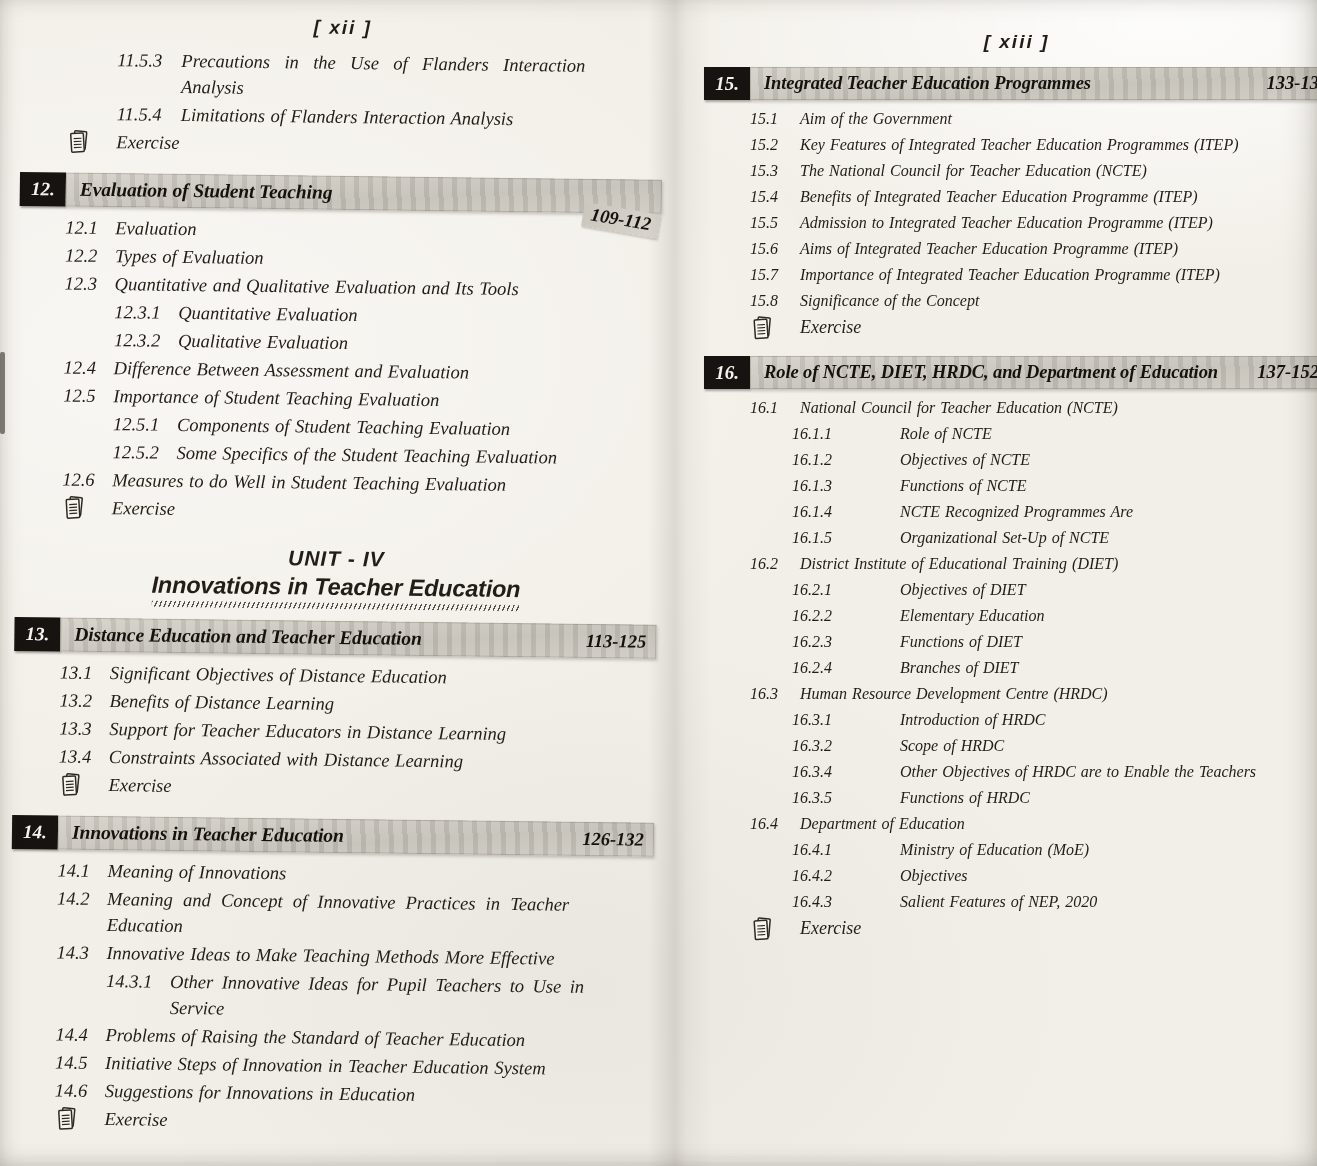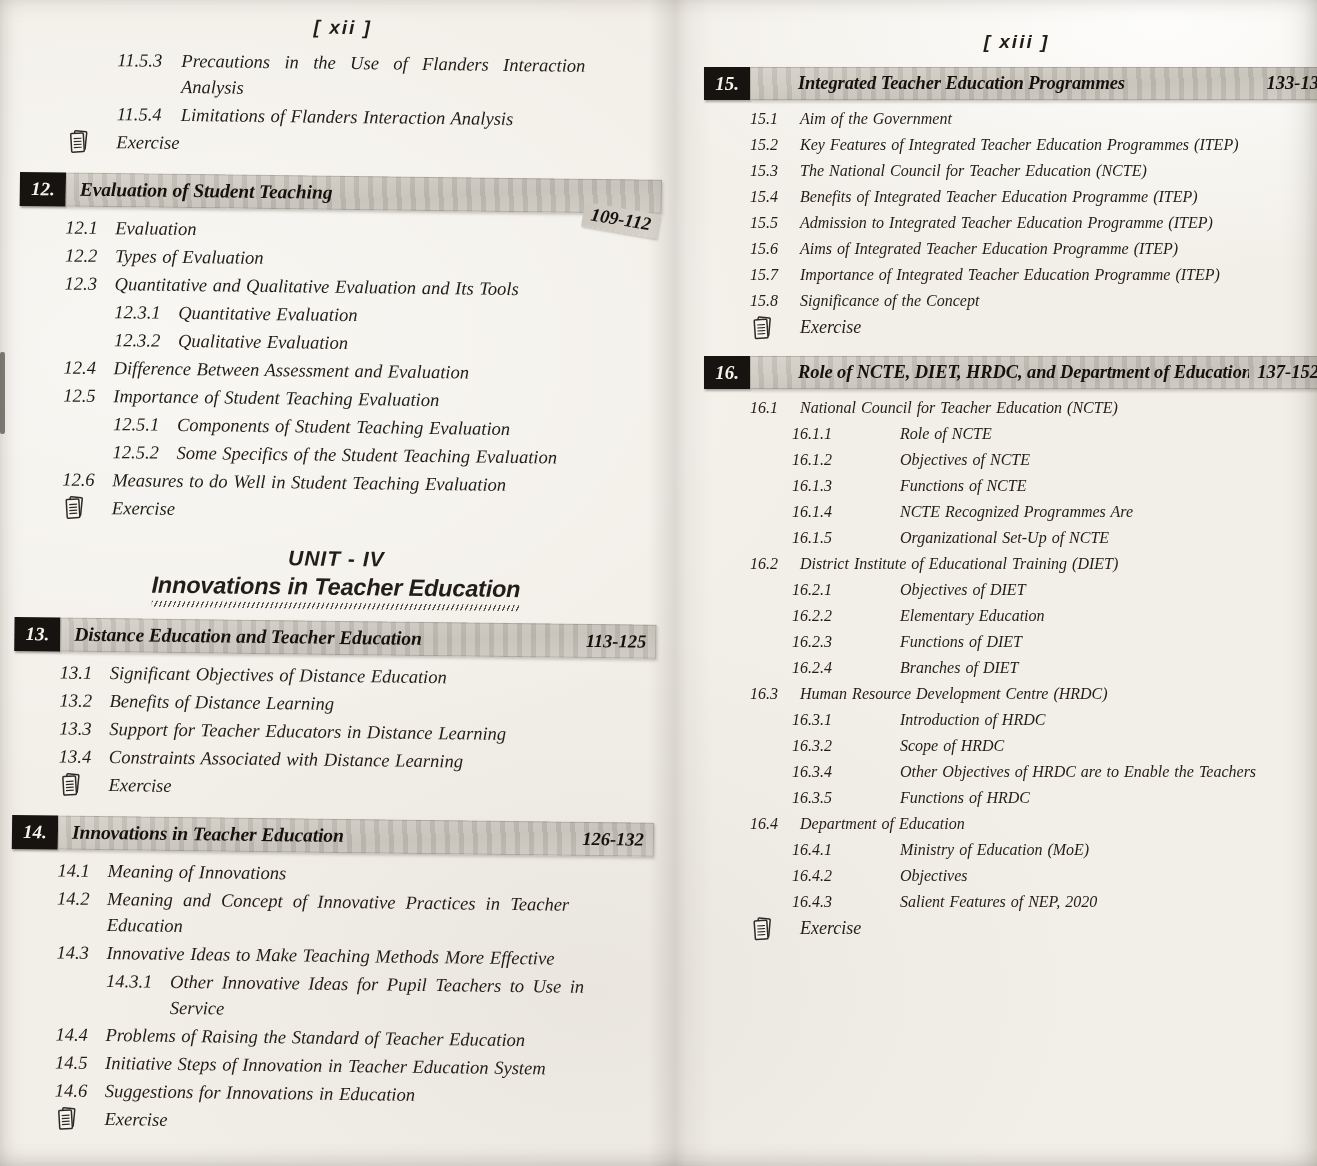--- a/index.html
+++ b/index.html
@@ -61,21 +61,21 @@
   }
   .chbar{
     flex:1; display:flex; align-items:center; justify-content:space-between;
     padding:0 10px 0 14px; min-width:0;
     background-image:
       repeating-linear-gradient(88deg, rgba(255,255,255,.12) 0 9px, rgba(90,85,75,.09) 9px 14px),
       linear-gradient(176deg,#d3cfc6, #c1bdb4 60%, #ccc8bf);
     box-shadow: inset 0 0 0 1px rgba(100,95,85,.28), 1px 2px 3px rgba(80,75,65,.28);
   }
   .chbar .title{font-weight:700; font-size:19.5px; white-space:nowrap; letter-spacing:-.1px; color:#15110c; overflow:hidden;}
-  .page-right .chbar .title{font-size:18.5px;padding-left:34px;}
+  .page-right .chbar .title{font-size:18.5px;}
   .chbar .range{font-weight:700; font-size:18.5px; white-space:nowrap; margin-left:8px; color:#15110c;}
   .chapter.range-below .range{
     position:absolute; right:2px; top:86%; margin:0; padding:1px 8px 2px;
     transform:rotate(9deg);
     background:linear-gradient(100deg,#cbc7be,#d9d5cc);
     box-shadow:1px 2px 2px rgba(80,75,65,.25);
   }
 
   
   .unit{text-align:center; margin:14px 0 12px 0; font-family:"Liberation Sans", sans-serif;}

